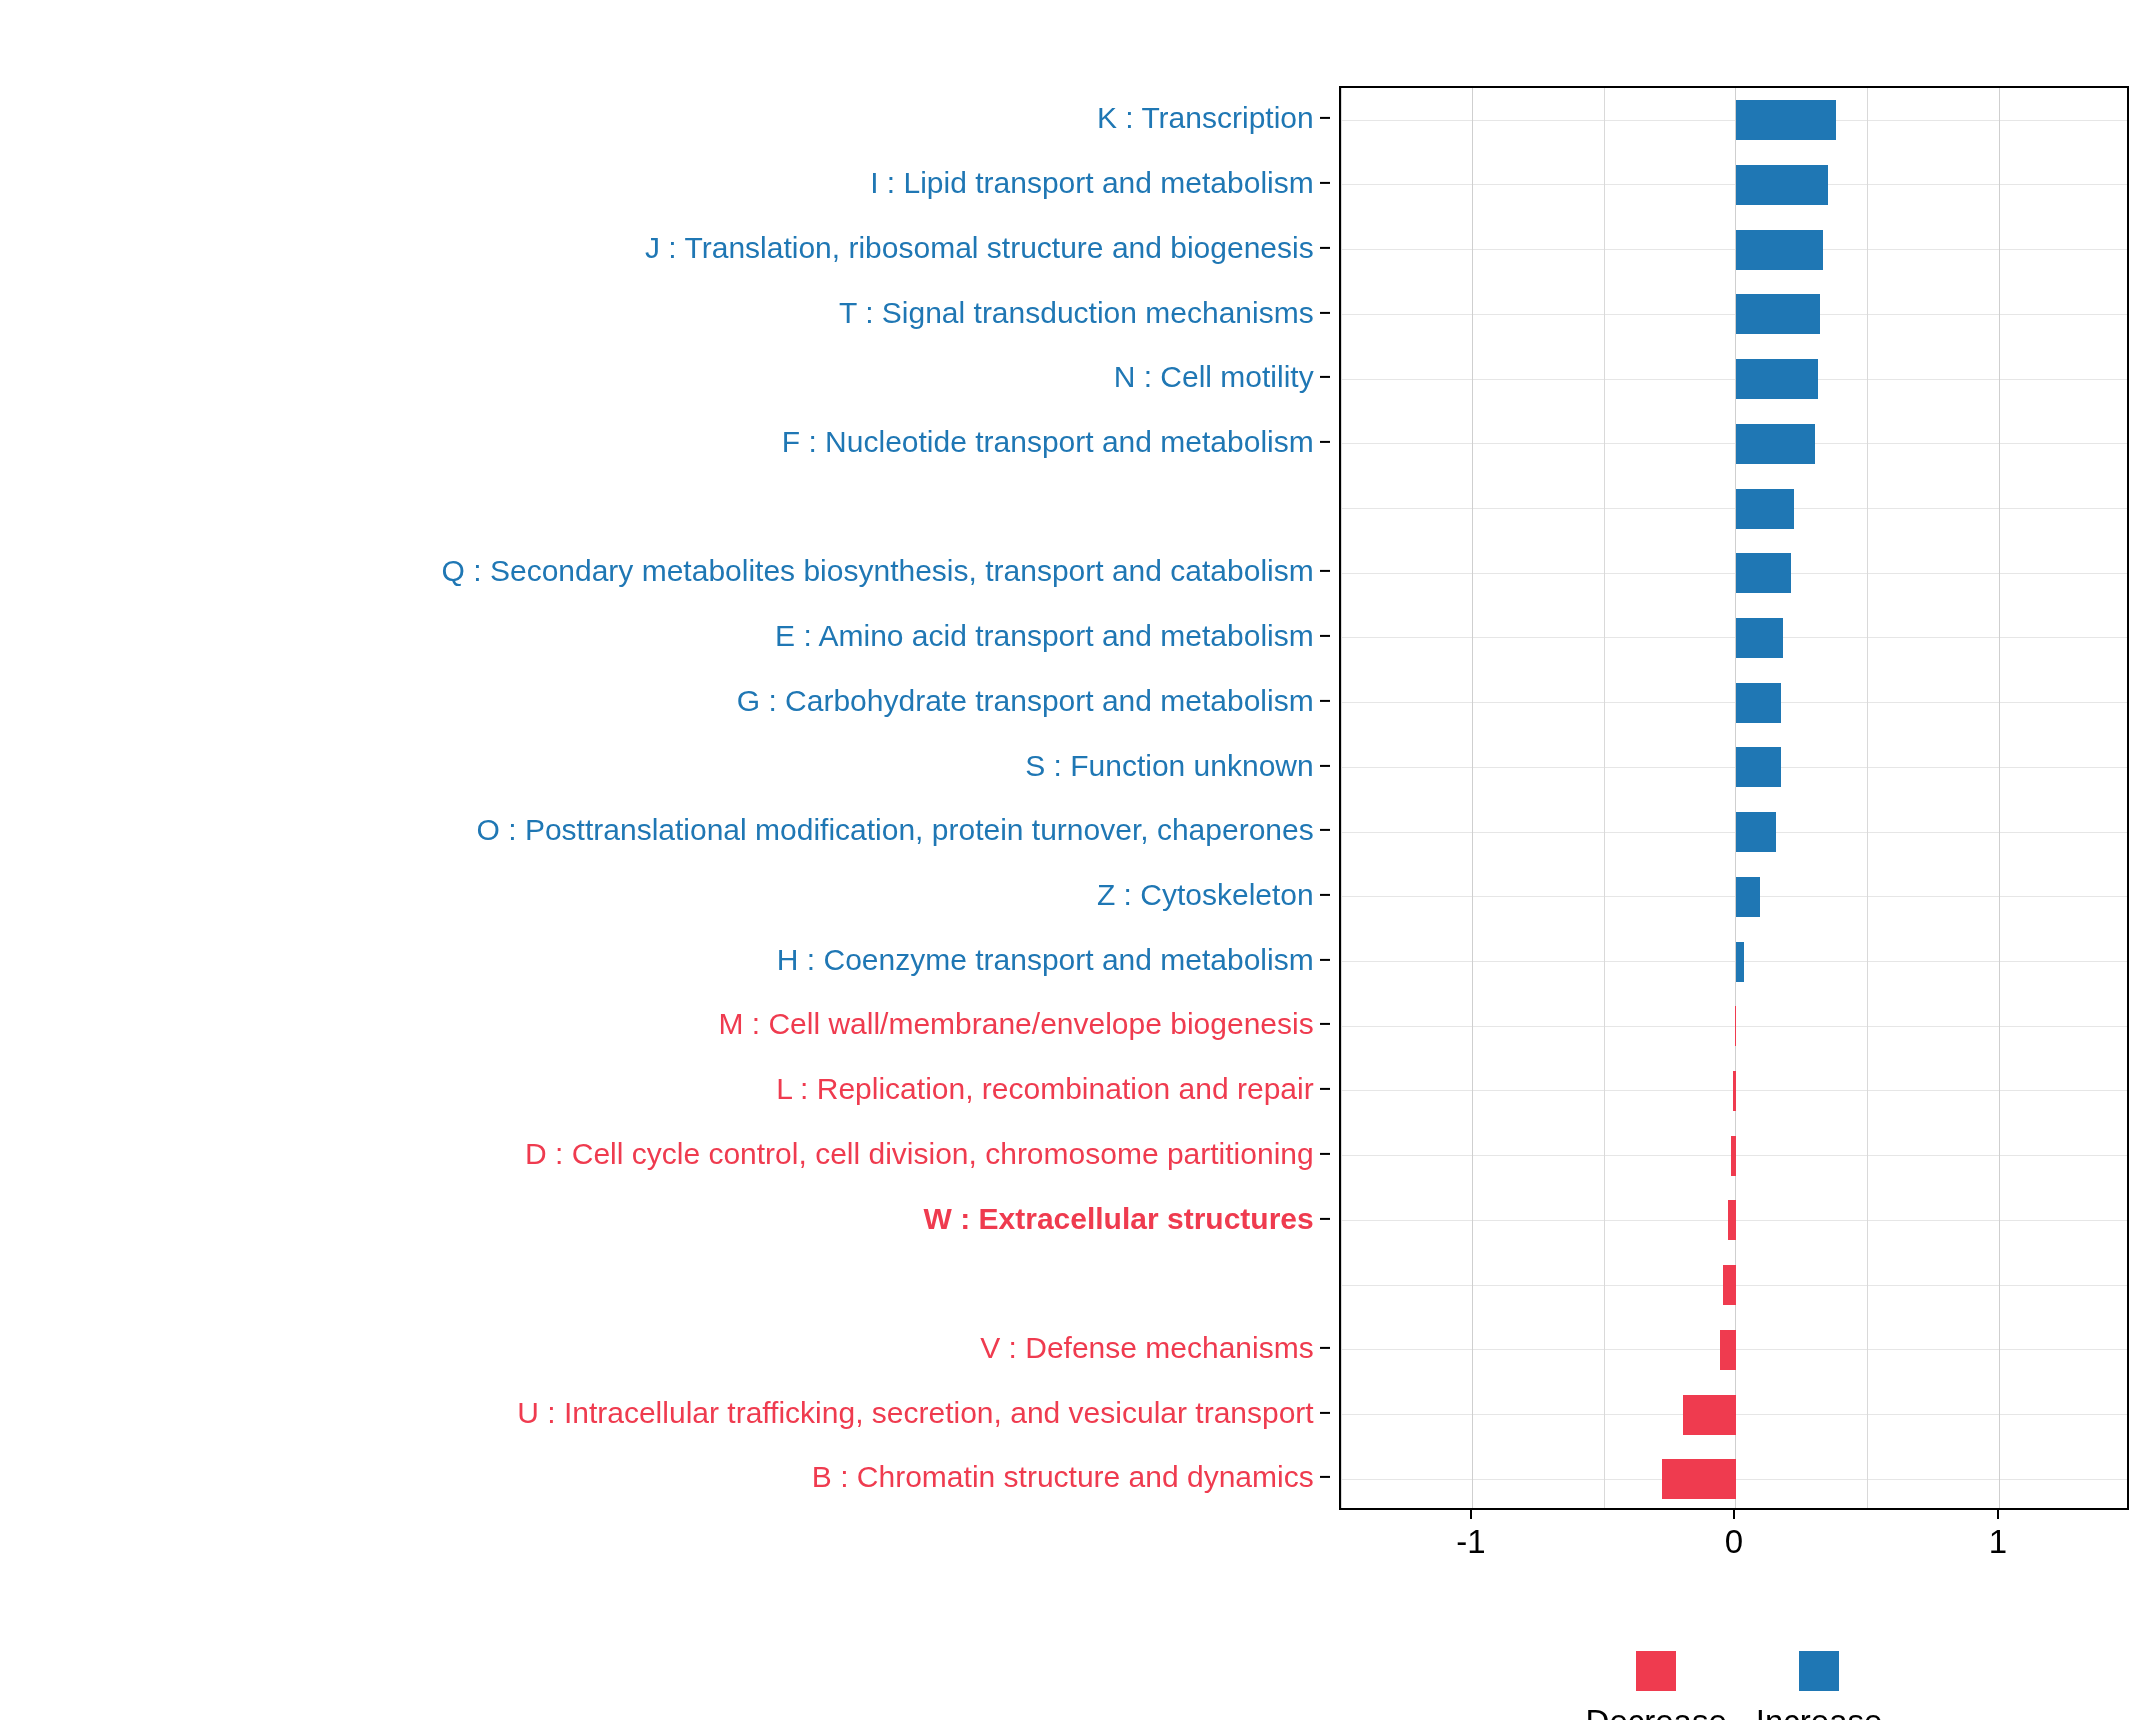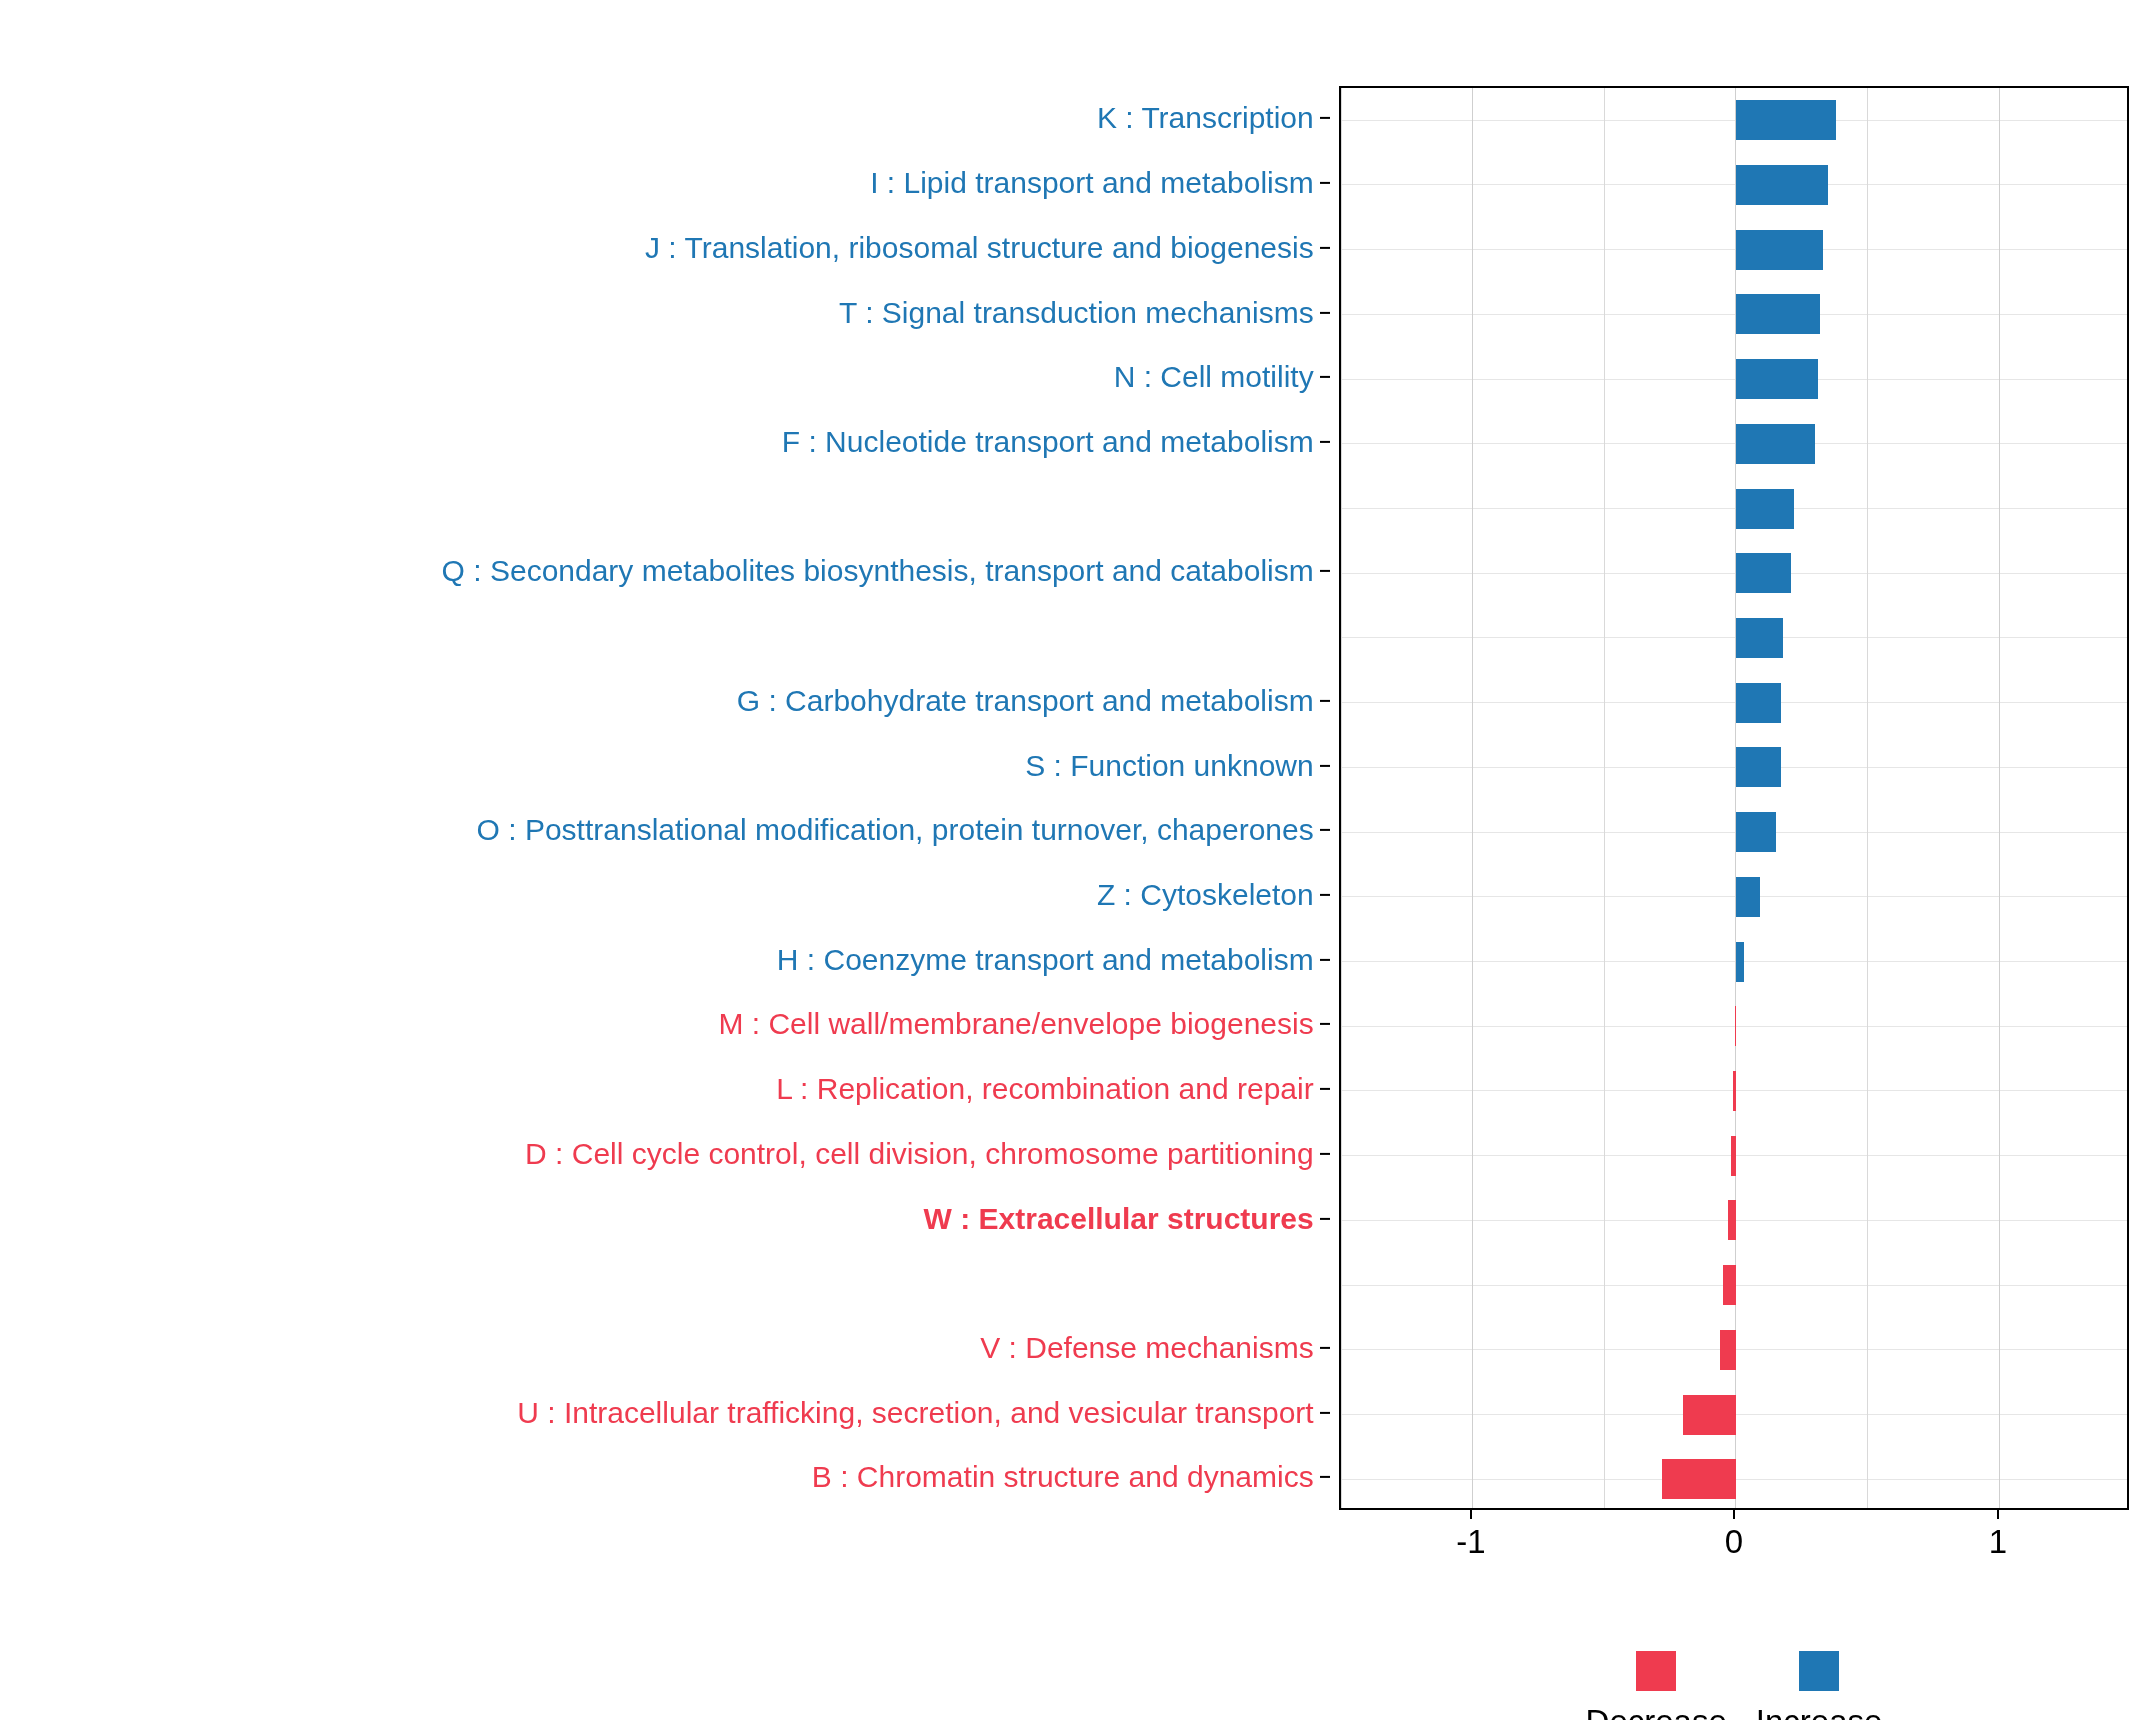--- a/index.html
+++ b/index.html
@@ -149,20 +149,21 @@
 <div id="chart-root">
 
   <div class="y-labels">
       <div class="y-label increase" style="top: 32px;">K : Transcription<span class="tick-mark"></span></div>
       <div class="y-label increase" style="top: 97px;">I : Lipid transport and metabolism<span class="tick-mark"></span></div>
       <div class="y-label increase" style="top: 162px;">J : Translation, ribosomal structure and biogenesis<span class="tick-mark"></span></div>
       <div class="y-label increase" style="top: 227px;">T : Signal transduction mechanisms<span class="tick-mark"></span></div>
       <div class="y-label increase" style="top: 291px;">N : Cell motility<span class="tick-mark"></span></div>
       <div class="y-label increase" style="top: 356px;">F : Nucleotide transport and metabolism<span class="tick-mark"></span></div>
       <div class="y-label increase" style="top: 485px;">Q : Secondary metabolites biosynthesis, transport and catabolism<span class="tick-mark"></span></div>
+      <div class="y-label increase" style="top: 550px;">E : Amino acid transport and metabolism<span class="tick-mark"></span></div>
       <div class="y-label increase" style="top: 615px;">G : Carbohydrate transport and metabolism<span class="tick-mark"></span></div>
       <div class="y-label increase" style="top: 680px;">S : Function unknown<span class="tick-mark"></span></div>
       <div class="y-label increase" style="top: 744px;">O : Posttranslational modification, protein turnover, chaperones<span class="tick-mark"></span></div>
       <div class="y-label increase" style="top: 809px;">Z : Cytoskeleton<span class="tick-mark"></span></div>
       <div class="y-label increase" style="top: 874px;">H : Coenzyme transport and metabolism<span class="tick-mark"></span></div>
       <div class="y-label decrease" style="top: 938px;">M : Cell wall/membrane/envelope biogenesis<span class="tick-mark"></span></div>
       <div class="y-label decrease" style="top: 1003px;">L : Replication, recombination and repair<span class="tick-mark"></span></div>
       <div class="y-label decrease" style="top: 1068px;">D : Cell cycle control, cell division, chromosome partitioning<span class="tick-mark"></span></div>
       <div class="y-label decrease" style="top: 1133px; font-weight: bold;">W : Extracellular structures<span class="tick-mark"></span></div>
       <div class="y-label decrease" style="top: 1262px;">V : Defense mechanisms<span class="tick-mark"></span></div>

